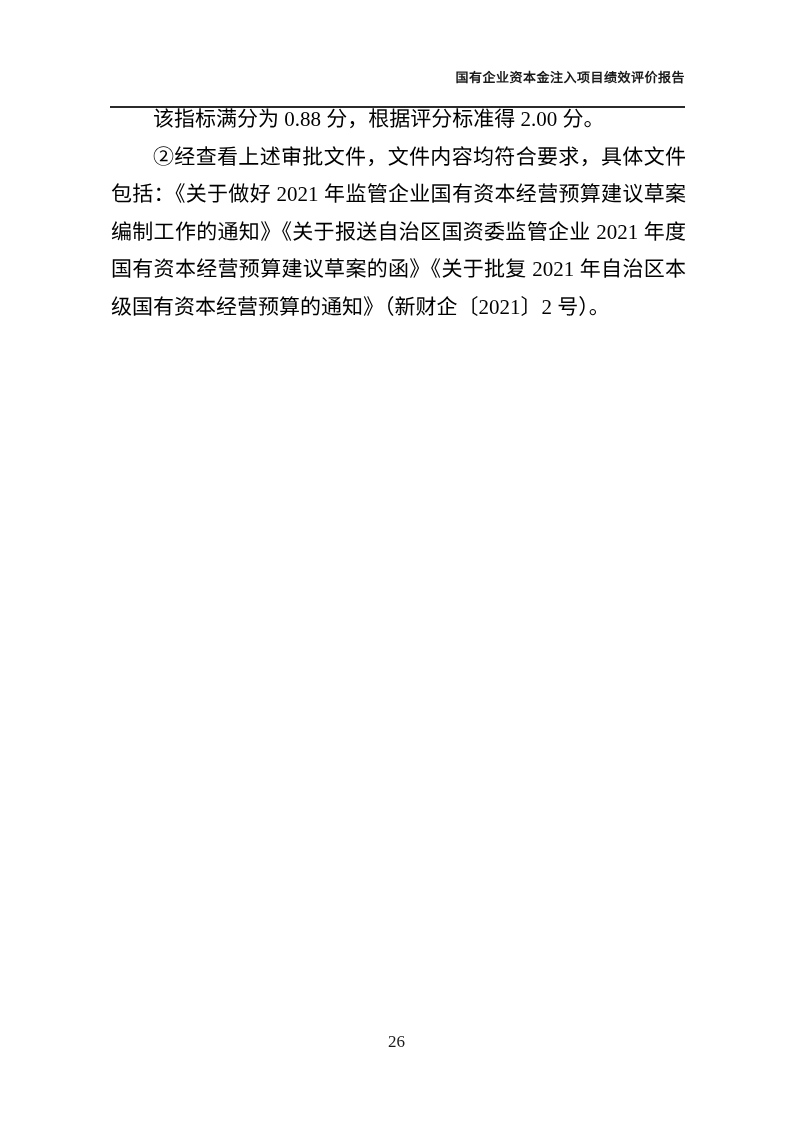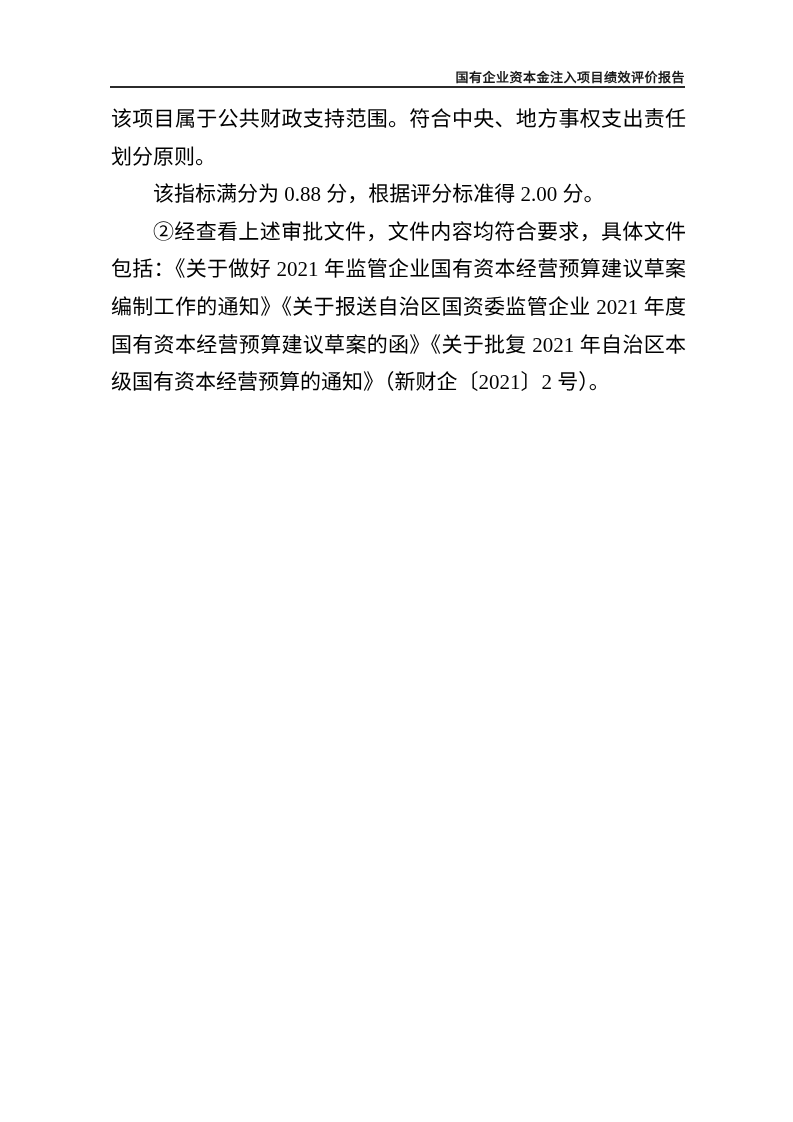--- a/index.html
+++ b/index.html
@@ -21,21 +21,21 @@
     position: absolute;
     top: 70px;
     left: 110px;
     width: 575px;
     text-align: right;
     font-family: "Liberation Sans", "DejaVu Sans", sans-serif;
     font-weight: bold;
     font-size: 13px;
     letter-spacing: 0.5px;
     color: #1a1a1a;
-    padding-bottom: 0;
+    padding-bottom: 20px;
     border-bottom: 2px solid #2b2b2b;
     line-height: 16px;
   }
   .body-text {
     position: absolute;
     top: 101px;
     left: 111px;
     width: 575px;
     font-size: 21px;
     line-height: 37.6px;
@@ -68,19 +68,21 @@
 </head>
 <body>
 
 <div class="page">
 
   <div class="running-header">
     <span>国有企业资本金注入项目绩效评价报告</span>
   </div>
 
   <div class="body-text">
-    <p class="p-cont">该项目属于公共财政支持范围。符合中央、地方事权支出责任划分原则。</p>
     <p class="p-ind">该指标满分为 0.88 分，根据评分标准得 2.00 分。</p>
     <p class="p-ind">②经查看上述审批文件，文件内容均符合要求，具体文件包括：《关于做好 2021 年监管企业国有资本经营预算建议草案编制工作的通知》《关于报送自治区国资委监管企业 2021 年度国有资本经营预算建议草案的函》《关于批复 2021 年自治区本级国有资本经营预算的通知》（新财企〔2021〕2 号）。</p>
   </div>
 
+  <div class="page-footer">
+    <span>26</span>
+  </div>
 
 </div>
 
 </body></html>

